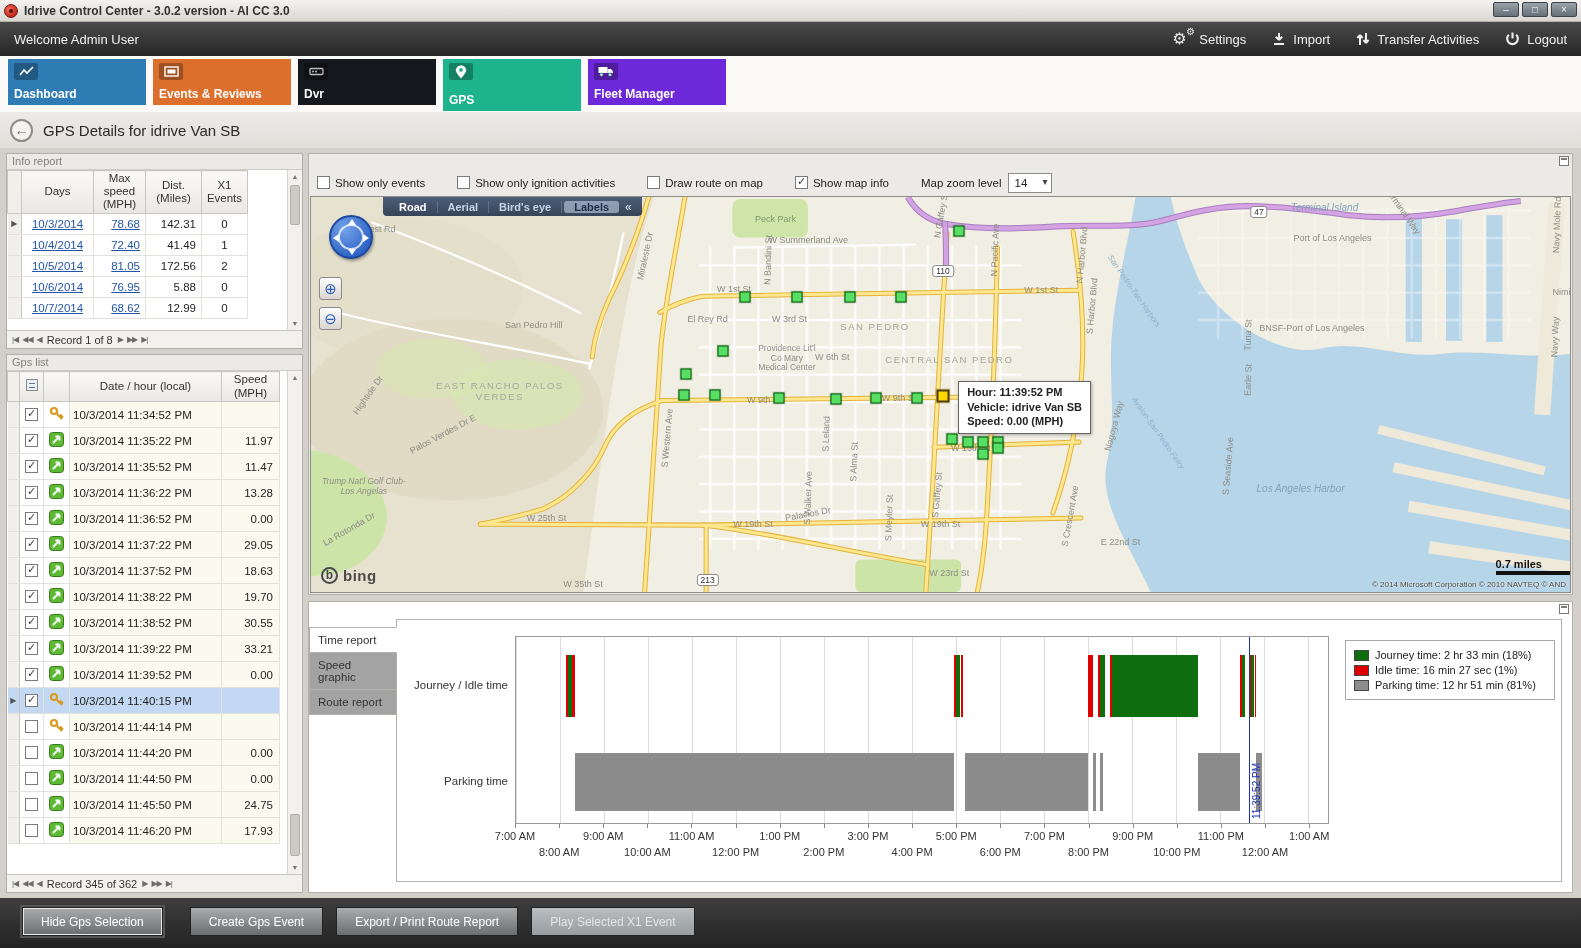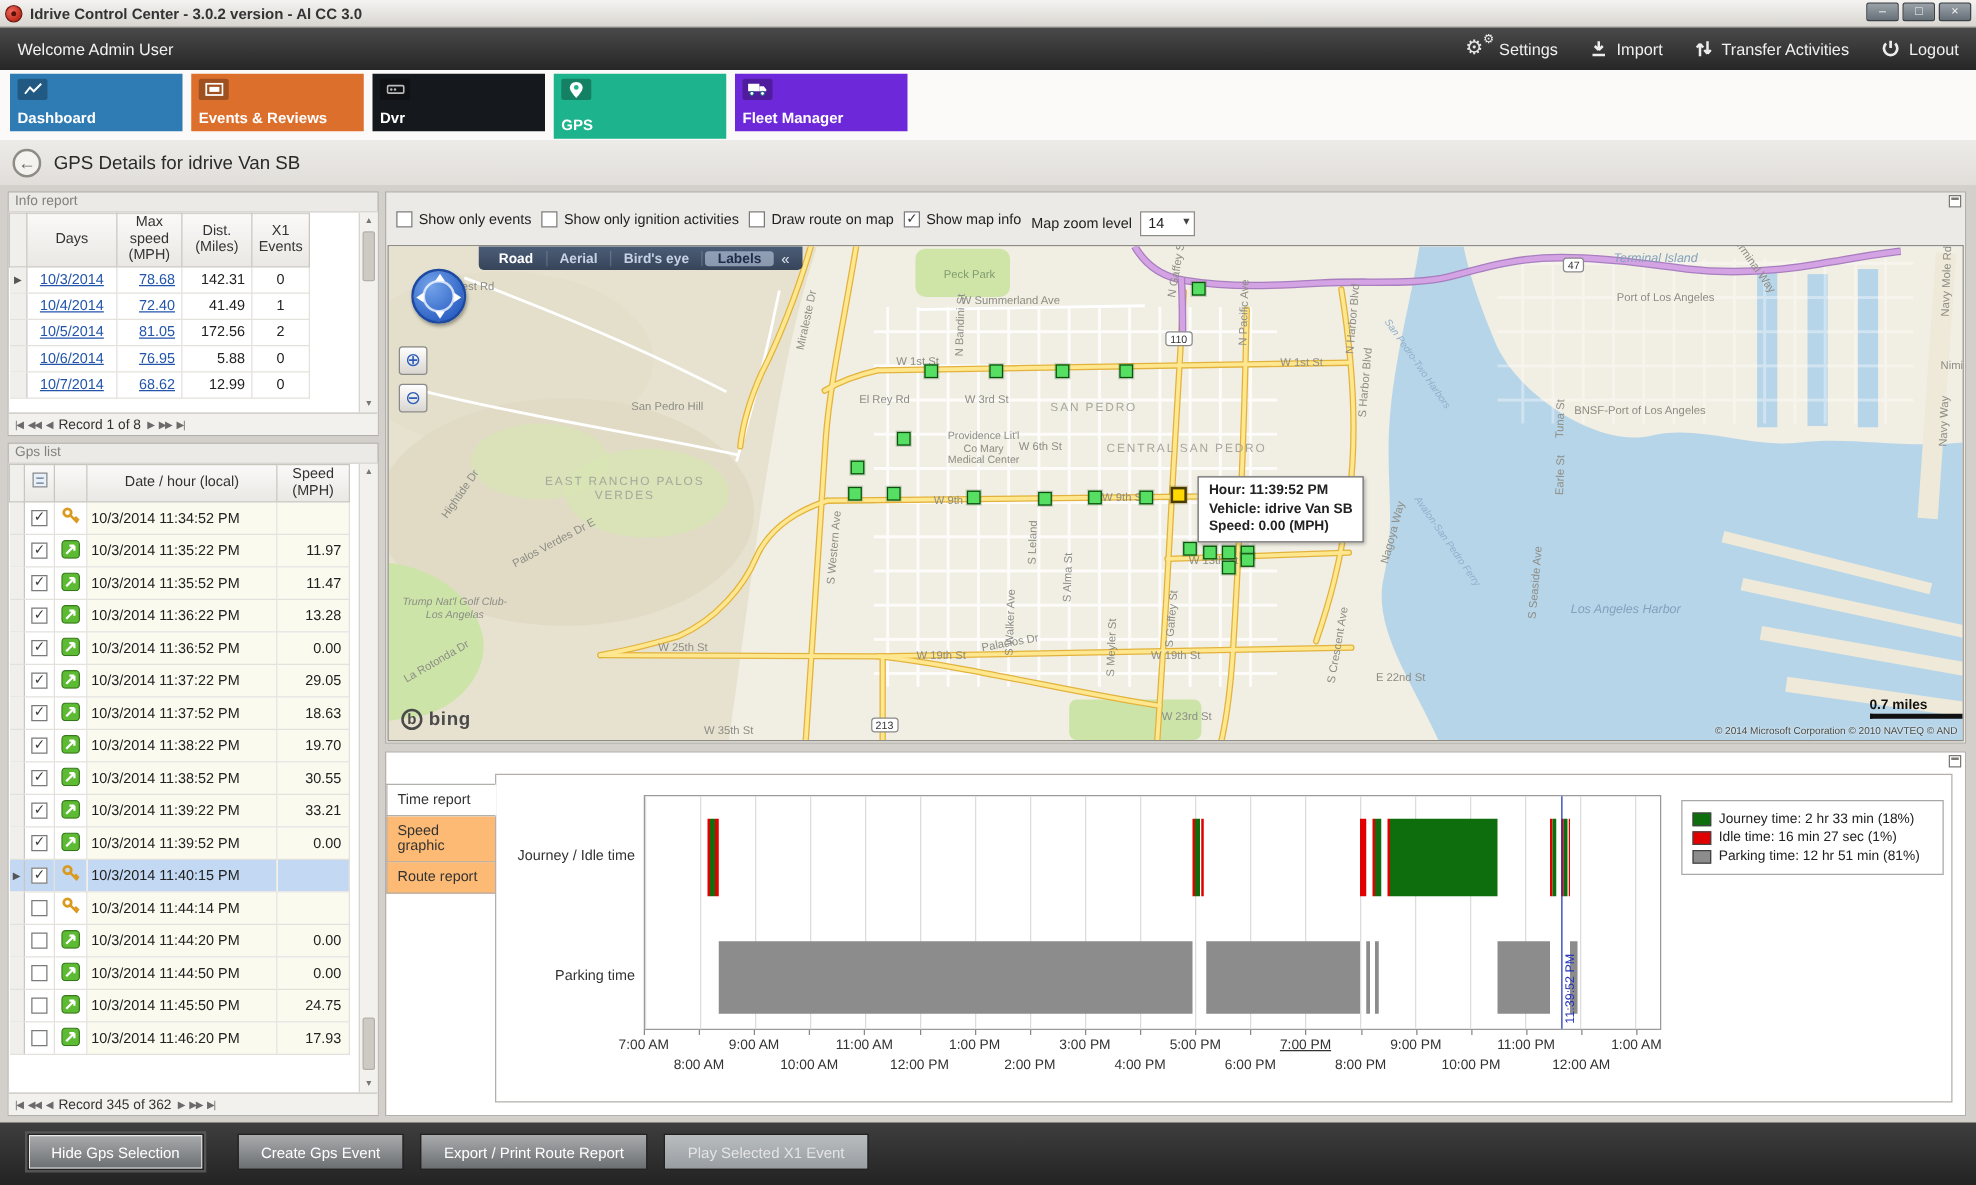--- a/index.html
+++ b/index.html
@@ -82,21 +82,21 @@
 
   .vscroll { position:absolute; right:0; width:15px; background:#f2f1ee; border-left:1px solid #d7d4cf; }
   .vscroll .arr { display:block; text-align:center; font-size:7px; color:#777; height:13px; line-height:13px; cursor:pointer; }
   .vscroll .thumb { position:absolute; left:2px; right:2px; background:#cdcac4; border:1px solid #b3b0ab; border-radius:2px; }
 
   
   .right-top { border:1px solid #b3b0ab; background:#eceae6; height:442px; display:flex; flex-direction:column; flex:none; }
   .panel-head { height:15px; position:relative; flex:none; }
   .expander { position:absolute; right:3px; top:2px; width:10px; height:10px; border:1px solid #7d7a75; cursor:pointer; background:#fff; }
   .expander::after { content:""; position:absolute; left:1px; right:1px; top:1px; height:2px; background:#7d7a75; }
-  .options-row { height:27px; display:flex; align-items:flex-start; padding-left:8px; gap:8px; font-size:11.5px; flex:none; }
+  .options-row { height:27px; display:flex; align-items:center; padding-left:8px; gap:32px; font-size:11.5px; flex:none; }
   .opt { display:flex; align-items:center; gap:5px; cursor:pointer; }
   .zoomwrap { display:flex; align-items:center; gap:6px; }
   .zoomsel { width:44px; height:20px; border:1px solid #8f8c86; background:#fff; display:flex; align-items:center;
     padding-left:6px; cursor:pointer; position:relative; }
   .zoomsel::after { content:"▾"; position:absolute; right:3px; top:2px; font-size:10px; color:#444; }
 
   .map { flex:1; position:relative; border:1px solid #8f8c86; margin:0 1px 1px 1px; overflow:hidden; background:#f1eee3; }
   .map svg.base { position:absolute; inset:0; width:100%; height:100%; }
   .maplabel { position:absolute; transform:translate(-50%,-50%); white-space:nowrap; z-index:3; pointer-events:none; }
   .maplabel.st { font-size:9px; color:#8d8d85; }
@@ -135,21 +135,21 @@
   .bing-word { font-size:15px; font-weight:bold; color:#4a4a4a; letter-spacing:.5px; }
   .map-scale { position:absolute; right:28px; bottom:22px; z-index:4; text-align:right; }
   .map-scale .txt { font-size:11px; font-weight:bold; color:#111; }
   .map-scale .bar { width:148px; height:4px; background:#111; border-left:2px solid #111; border-right:2px solid #111; margin-top:1px; }
   .map-attrib { position:absolute; right:4px; bottom:3px; font-size:8px; color:#4a4a42; z-index:4; text-shadow:0 0 2px #fff; }
 
   
   .chart-panel { border:1px solid #b3b0ab; background:#fff; margin-top:6px; flex:1; display:flex; flex-direction:column; min-height:0; }
   .chart-row { display:flex; flex:1; min-height:0; }
   .vtabs { width:88px; flex:none; padding-top:10px; }
-  .vtab { border:1px solid #b3b0ab; background:#fdba74; padding:6px 8px; font-size:11.5px; color:#333;
+  .vtab { border:1px solid #b3b0ab; background:#a3a3a3; padding:6px 8px; font-size:11.5px; color:#333;
     cursor:pointer; position:relative; margin-bottom:0; }
   .vtab + .vtab { border-top:none; }
   .vtab.active { background:#fff; border-right:1px solid #fff; z-index:3; }
   .chartbox { flex:1; border:1px solid #b3b0ab; margin:2px 10px 10px -1px; position:relative; background:#fff; min-width:0; }
   .gantt { position:relative; margin:16px 232px 0 118px; }
   .plot { position:relative; height:188px; border:1px solid #9a9a9a; background:#fff; overflow:visible; }
   .gridline { position:absolute; top:0; bottom:0; width:1px; background:#dcdcdc; }
   .bar { position:absolute; }
   .band-j { top:18px; height:62px; }
   .band-p { top:116px; height:58px; }
@@ -883,21 +883,21 @@
                 <div class="ticklab" style="left: 10.8401%; top: 6px;">9:00 AM</div>
                 <div class="ticklab" style="left: 16.2602%; top: 22px;">10:00 AM</div>
                 <div class="ticklab" style="left: 21.6802%; top: 6px;">11:00 AM</div>
                 <div class="ticklab" style="left: 27.1003%; top: 22px;">12:00 PM</div>
                 <div class="ticklab" style="left: 32.5203%; top: 6px;">1:00 PM</div>
                 <div class="ticklab" style="left: 37.9404%; top: 22px;">2:00 PM</div>
                 <div class="ticklab" style="left: 43.3604%; top: 6px;">3:00 PM</div>
                 <div class="ticklab" style="left: 48.7805%; top: 22px;">4:00 PM</div>
                 <div class="ticklab" style="left: 54.2005%; top: 6px;">5:00 PM</div>
                 <div class="ticklab" style="left: 59.6206%; top: 22px;">6:00 PM</div>
-                <div class="ticklab" style="left: 65.0407%; top: 6px; text-decoration: underline;">7:00 PM</div>
+                <div class="ticklab" style="left: 65.0407%; top: 6px;">7:00 PM</div>
                 <div class="ticklab" style="left: 70.4607%; top: 22px;">8:00 PM</div>
                 <div class="ticklab" style="left: 75.8808%; top: 6px;">9:00 PM</div>
                 <div class="ticklab" style="left: 81.3008%; top: 22px;">10:00 PM</div>
                 <div class="ticklab" style="left: 86.7209%; top: 6px;">11:00 PM</div>
                 <div class="ticklab" style="left: 92.1409%; top: 22px;">12:00 AM</div>
                 <div class="ticklab" style="left: 97.561%; top: 6px;">1:00 AM</div>
               </div>
             <div class="legend">
                 <div class="lgitem">
                   <span class="swatch" style="background: rgb(14, 110, 14);"></span>

